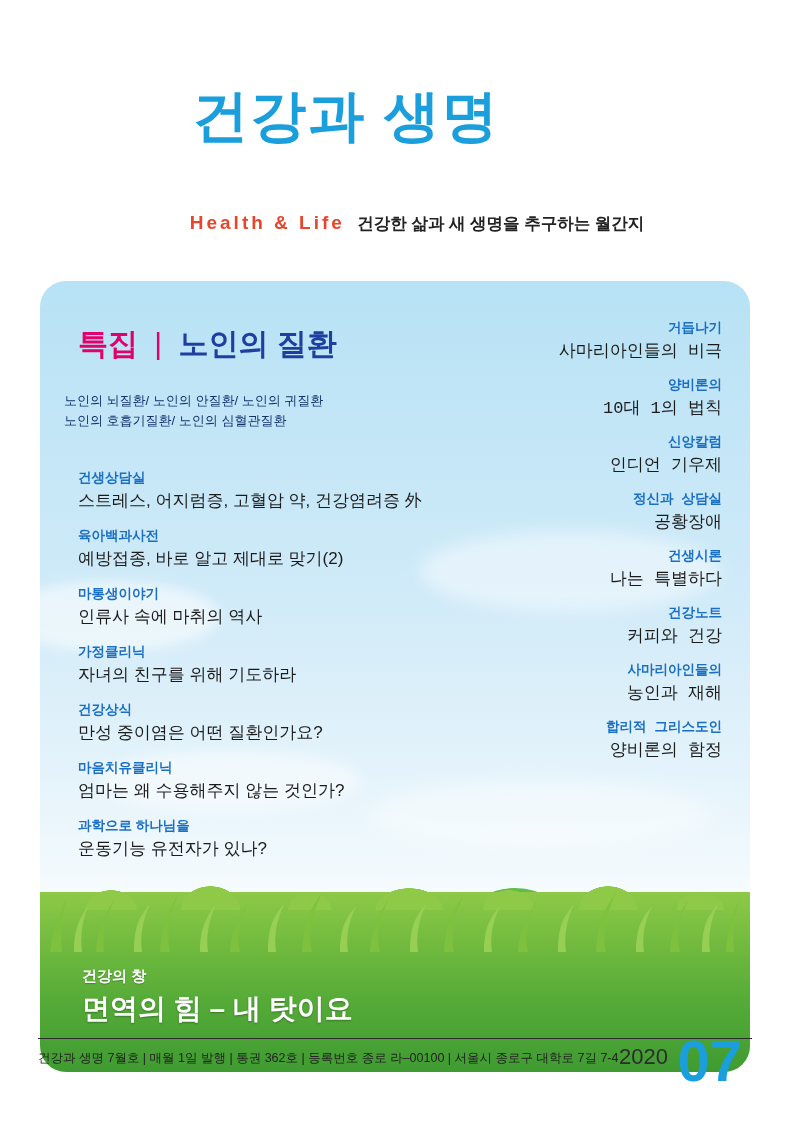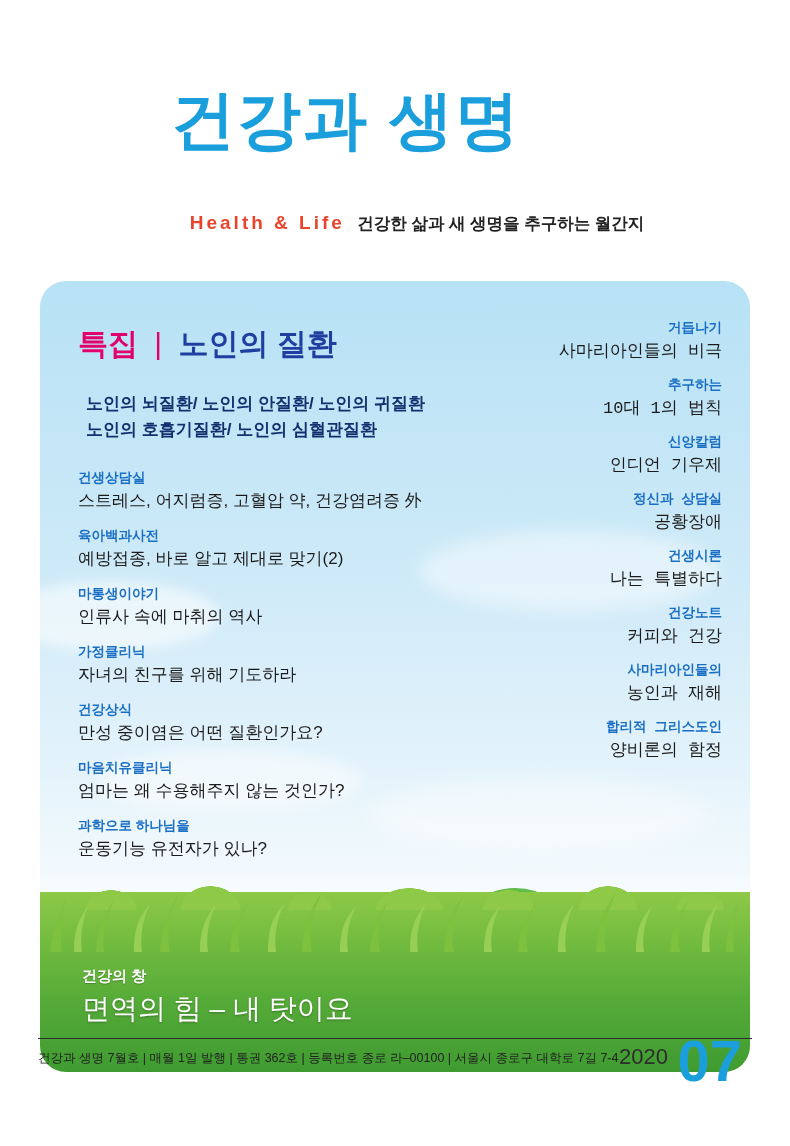--- a/index.html
+++ b/index.html
@@ -28,21 +28,21 @@
     left: 0;
     width: 790px;
     height: 268px;
     text-align: center;
   }
   .title-main {
     position: absolute;
     top: 88px;
     left: 0;
     width: 692px;
-    font-size: 64px;
+    font-size: 56px;
     font-weight: bold;
     color: #1a9fdc;
     letter-spacing: 2px;
     line-height: 1;
     white-space: nowrap;
   }
   .title-sub-wrap {
     position: absolute;
     top: 212px;
     left: 0;
@@ -155,24 +155,24 @@
     font-size: 30px;
     font-weight: bold;
     white-space: nowrap;
   }
   .special-head .sp-label { color: #e2006a; }
   .special-head .sp-bar { color: #e2006a; margin: 0 8px; font-weight: normal; }
   .special-head .sp-title { color: #1f3fa0; }
 
   .special-lines {
     position: absolute;
-    left: 46px;
+    left: 24px;
     top: 110px;
-    font-size: 17px;
-    font-weight: bold;
+    font-size: 13px;
+    font-weight: normal;
     color: #12306e;
     line-height: 1.55;
     white-space: nowrap;
   }
 
   .left-list {
     position: absolute;
     left: 38px;
     top: 188px;
     width: 400px;
@@ -219,21 +219,21 @@
   }
   .window-block .cat {
     font-size: 15px;
     font-weight: bold;
     color: #ffffff;
     margin-bottom: 4px;
     text-shadow: 0 1px 1px rgba(0,0,0,.25);
   }
   .window-block .art {
     font-size: 28px;
-    font-weight: normal;
+    font-weight: bold;
     color: #ffffff;
     text-shadow: 0 1px 2px rgba(0,0,0,.3);
     white-space: nowrap;
   }
 
   
   .footer {
     position: absolute;
     left: 0;
     top: 1026px;
@@ -399,21 +399,21 @@
         <div class="art">운동기능 유전자가 있나?</div>
       </div>
     </div>
 
     <div class="right-list">
       <div class="r-entry">
         <div class="cat">거듭나기</div>
         <div class="art">사마리아인들의 비극</div>
       </div>
       <div class="r-entry">
-        <div class="cat">추구하는</div>
+        <div class="cat">양비론의</div>
         <div class="art">10대 1의 법칙</div>
       </div>
       <div class="r-entry">
         <div class="cat">신앙칼럼</div>
         <div class="art">인디언 기우제</div>
       </div>
       <div class="r-entry">
         <div class="cat">정신과 상담실</div>
         <div class="art">공황장애</div>
       </div>

